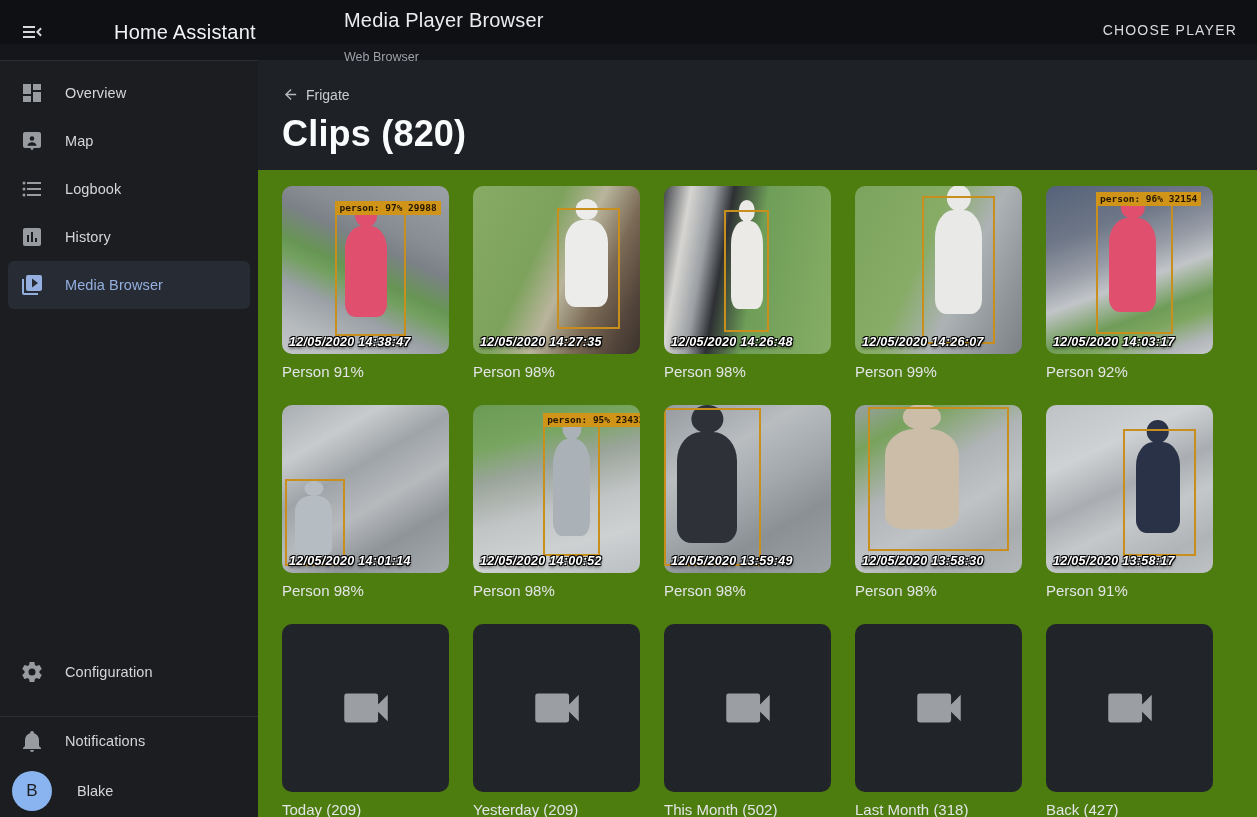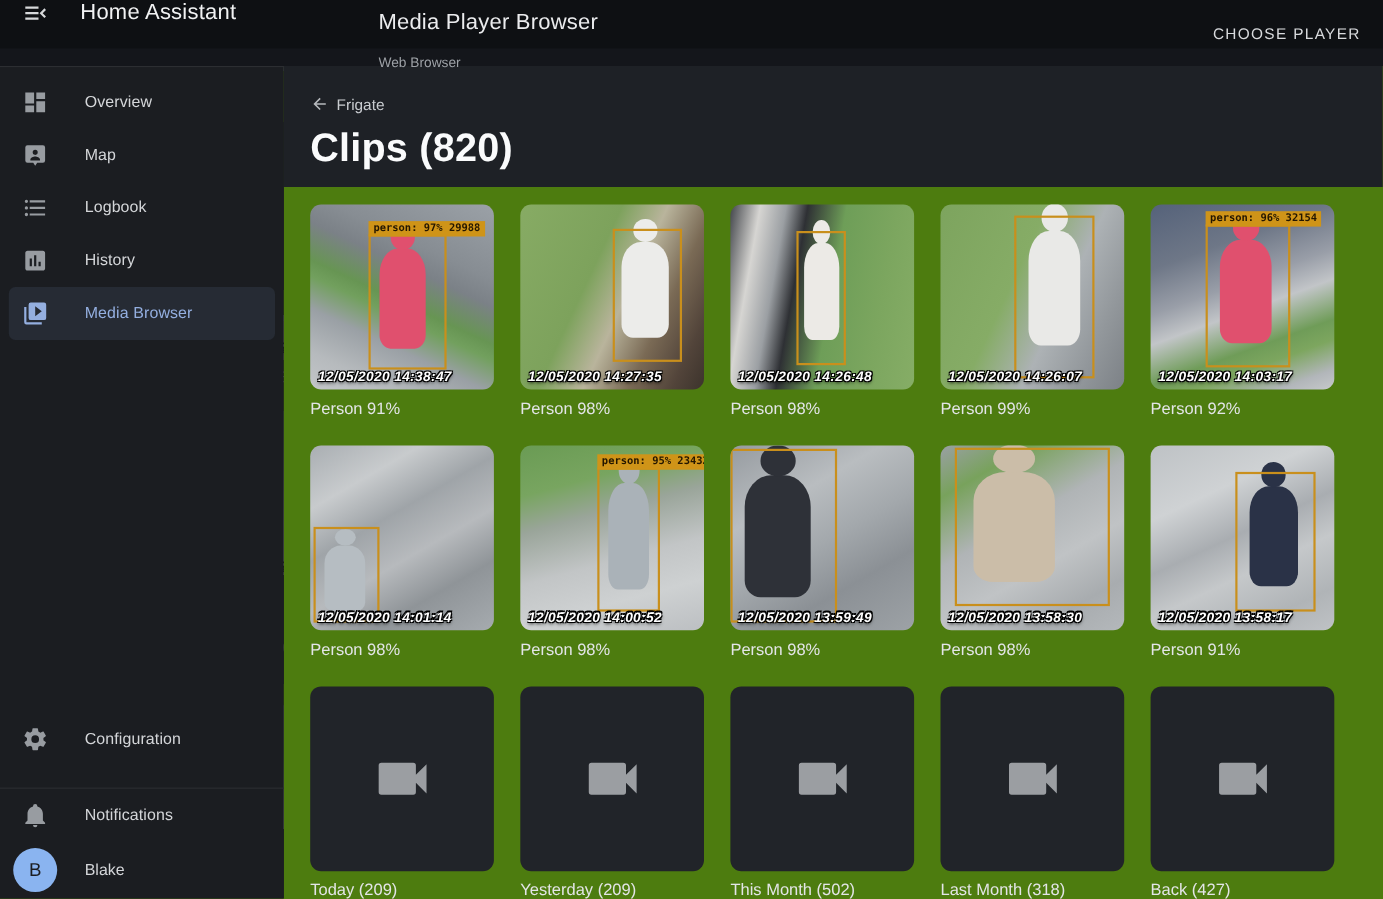--- a/index.html
+++ b/index.html
@@ -1,37 +1,37 @@
 <!DOCTYPE html>
 <html><head>
 <meta charset="utf-8">
 <style>
   * { box-sizing: border-box; margin: 0; padding: 0; }
   html,body { width:1257px; height:817px; overflow:hidden; background:#14161b;
     font-family:"Liberation Sans", sans-serif; }
 
   
   .topbar { position:fixed; top:0; left:0; width:1257px; height:44px; background:#0e1013;
-    display:flex; align-items:flex-start; z-index:30; }
+    display:flex; align-items:flex-end; z-index:30;gap:41px; }
   .menu-toggle { width:24px; height:24px; margin-left:20px; color:#d7d9db; cursor:pointer; flex:none; }
   .ha-title { margin-left:29px; font-size:20px; color:#f1f2f3; letter-spacing:.2px; }
   .mb-head { position:absolute; left:344px; top:9px; }
   .mb-title { font-size:20px; font-weight:500; color:#ebecee; letter-spacing:.2px; }
   .mb-sub { margin-top:18px; font-size:12.5px; color:#9da1a6; }
   .choose-player { position:absolute; right:20px; top:0; height:60px; display:flex; align-items:center;
     font-size:14px; font-weight:500; letter-spacing:1.2px; color:#d8dadd; cursor:pointer; }
 
   
   .sidebar { position:fixed; top:60px; left:0; bottom:0; width:258px; background:#1b1d21;
     border-top:1px solid #2c2e32; z-index:20; display:flex; flex-direction:column; }
   .nav { padding-top:8px; flex:1 1 auto; }
   .nav-item { display:flex; align-items:center; height:48px; margin:0 8px; border-radius:6px;
     padding-left:12px; color:#d4d6d9; cursor:pointer; }
   .nav-item .icon { width:24px; height:24px; color:#989ca1; flex:none; }
-  .nav-item .lbl { margin-left:33px; font-size:14.5px; font-weight:500; letter-spacing:.1px; }
+  .nav-item .lbl { margin-left:21px; font-size:14.5px; font-weight:500; letter-spacing:.1px; }
   .nav-item.selected { background:#262b34; color:#94afe0; }
   .nav-item.selected .icon { color:#94afe0; }
   .sidebar-lower { flex:none; }
   .divider { height:1px; background:#2c2e32; margin-top:20px; }
   .profile-row { display:flex; align-items:center; height:52px; padding-left:12px; cursor:pointer; }
   .avatar { width:40px; height:40px; border-radius:50%; display:flex; align-items:center;
     justify-content:center; font-size:17px; font-weight:500; color:#1b1d21; flex:none; }
   .profile-row .lbl { margin-left:25px; font-size:14.5px; font-weight:500; color:#d4d6d9; }
 
   

